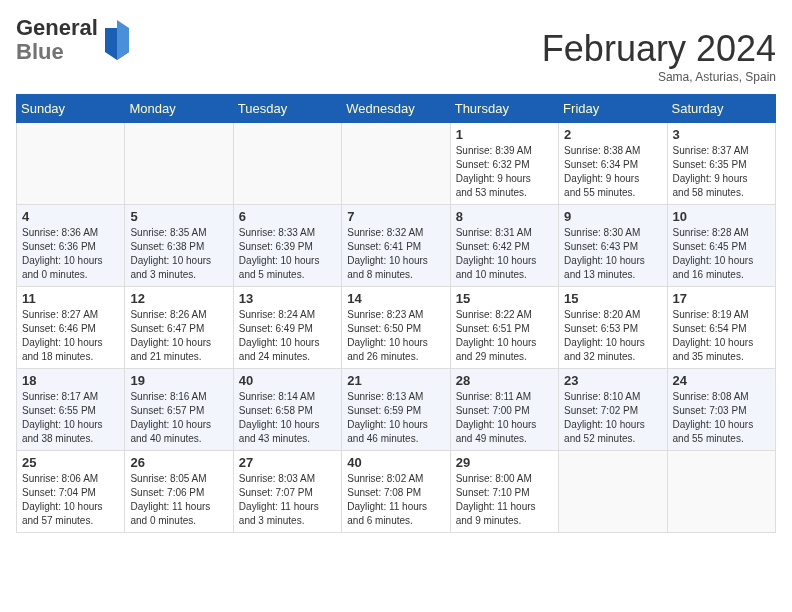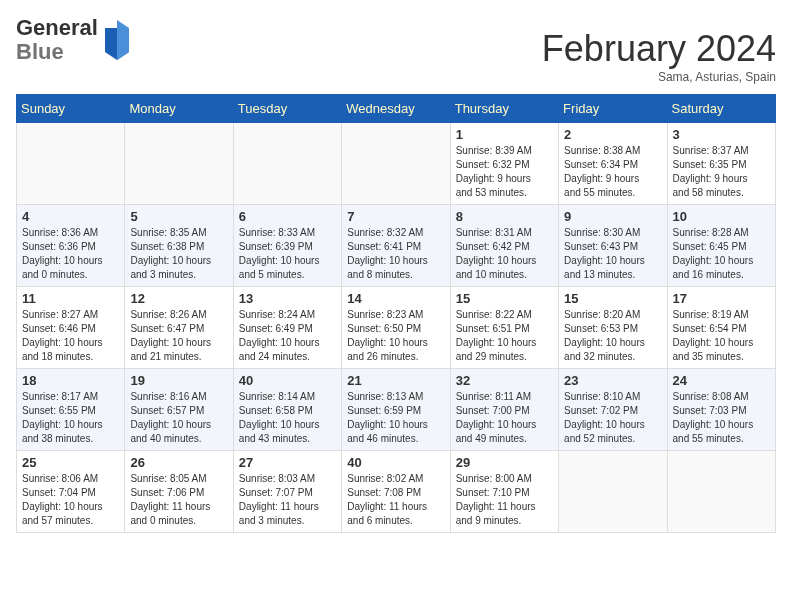--- a/index.html
+++ b/index.html
@@ -199,21 +199,21 @@
         </td>
         <td>
           <span class="day-num">40</span>
           <div class="day-info">Sunrise: 8:14 AM<br>Sunset: 6:58 PM<br>Daylight: 10 hours<br>and 43 minutes.</div>
         </td>
         <td>
           <span class="day-num">21</span>
           <div class="day-info">Sunrise: 8:13 AM<br>Sunset: 6:59 PM<br>Daylight: 10 hours<br>and 46 minutes.</div>
         </td>
         <td>
-          <span class="day-num">32</span>
+          <span class="day-num">28</span>
           <div class="day-info">Sunrise: 8:11 AM<br>Sunset: 7:00 PM<br>Daylight: 10 hours<br>and 49 minutes.</div>
         </td>
         <td>
           <span class="day-num">23</span>
           <div class="day-info">Sunrise: 8:10 AM<br>Sunset: 7:02 PM<br>Daylight: 10 hours<br>and 52 minutes.</div>
         </td>
         <td>
           <span class="day-num">24</span>
           <div class="day-info">Sunrise: 8:08 AM<br>Sunset: 7:03 PM<br>Daylight: 10 hours<br>and 55 minutes.</div>
         </td>

